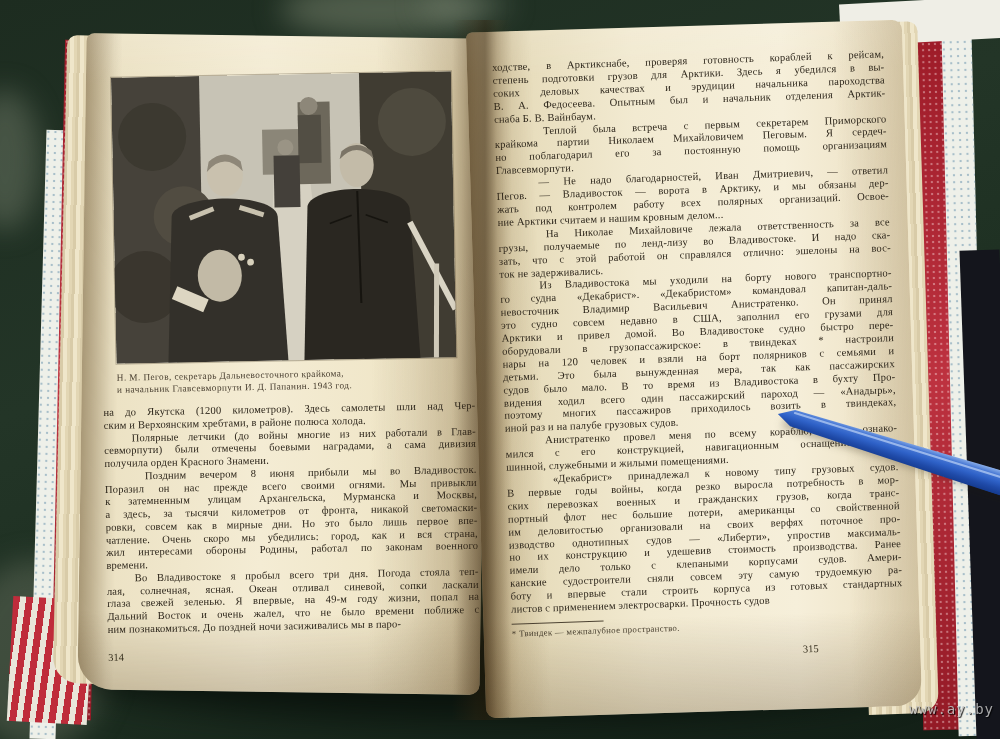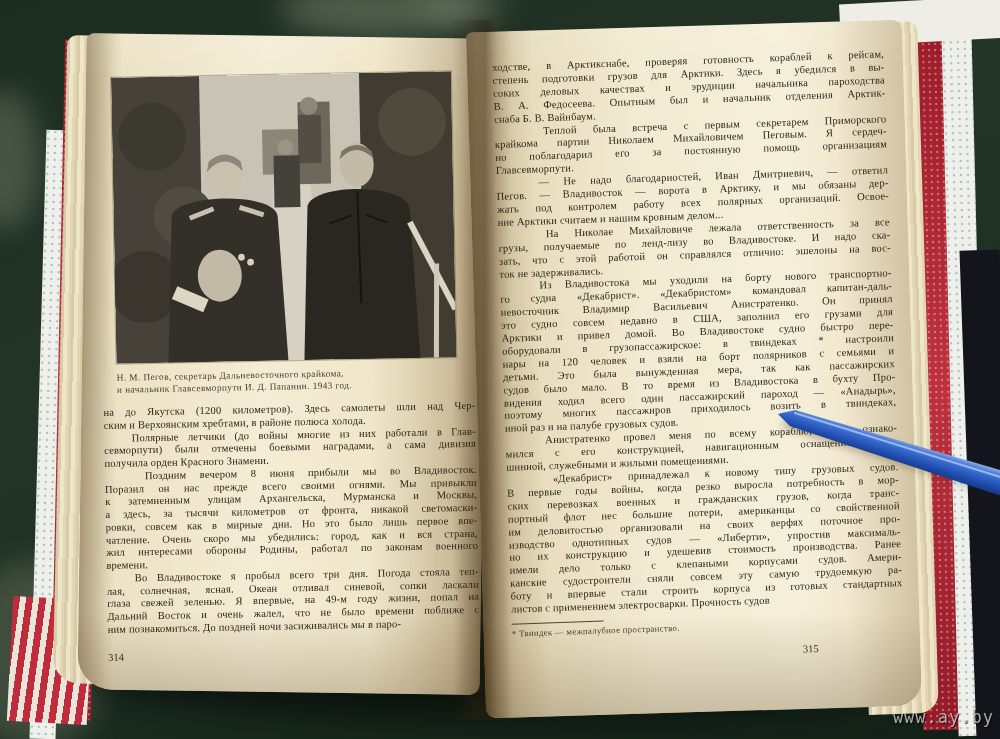--- a/index.html
+++ b/index.html
@@ -65,22 +65,22 @@
   .footnote{font-size:8.8px;color:#463d2d;letter-spacing:.3px;}
   
   .pen{position:absolute;left:778px;top:401px;width:256px;height:25px;z-index:6;
     transform:rotate(17.3deg);transform-origin:left center;
     clip-path:polygon(0 52%,6% 16%,100% 0%,100% 100%,6% 84%);
     background:linear-gradient(180deg,#93b5ea 0%,#4b7bd6 22%,#2f62c8 48%,#1f4aa8 74%,#143a8e 100%);}
   .pen::after{content:"";position:absolute;left:6%;top:24%;width:92%;height:2px;background:rgba(220,235,255,.55);border-radius:2px;}
   .pen-shadow{position:absolute;left:784px;top:416px;width:250px;height:12px;z-index:3;
     transform:rotate(17.3deg);transform-origin:left center;background:rgba(40,30,10,.3);filter:blur(4px);}
   
-  .watermark{position:absolute;right:6px;bottom:12px;z-index:9;font-family:"DejaVu Sans Mono",monospace;
-    font-size:17px;color:#c2c2c2;text-shadow:1px 1px 1px #000;letter-spacing:1px;opacity:.85;}
+  .watermark{position:absolute;right:6px;bottom:22px;z-index:9;font-family:"DejaVu Sans Mono",monospace;
+    font-size:14px;color:#c2c2c2;text-shadow:1px 1px 1px #000;letter-spacing:1px;opacity:.85;}
 </style>
 </head>
 <body>
 
 <div id="scene">
   <div class="blob b1"></div>
   <div class="blob b2"></div>
   <div class="blob b3"></div>
   <div class="blob b4"></div>
   <div class="book-shadow"></div>

